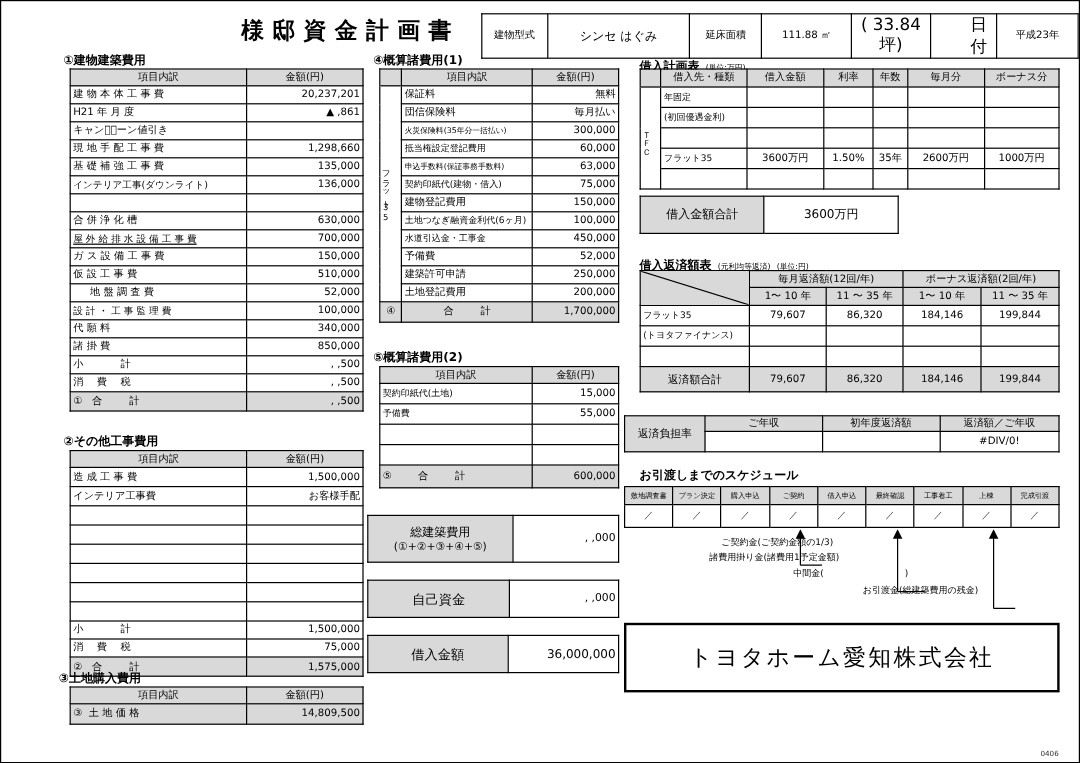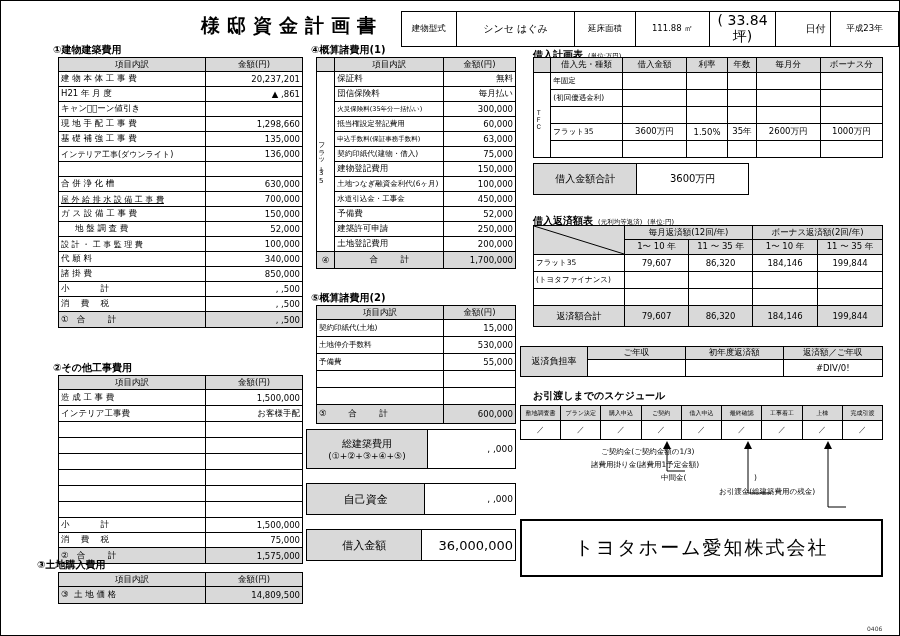--- a/index.html
+++ b/index.html
@@ -29,21 +29,21 @@
   </div>
   <div class="abs" style="left:400px;top:10px;">
     <table>
       <tbody>
           <tr>
         <td class="c" style="width:52px;height:22px;font-size:8.5px;">建物型式</td>
         <td class="c" style="width:120px;font-size:10px;">シンセ はぐみ</td>
         <td class="c" style="width:58px;font-size:8.5px;">延床面積</td>
         <td class="c" style="width:72px;font-size:8.5px;">111.88 ㎡</td>
         <td class="c" style="width:62px;font-size:14px;">( 33.84 坪)</td>
-        <td class="c" style="width:26px;font-size:10px;padding-left:27px;">日付</td>
+        <td class="c" style="width:26px;font-size:14px;padding-left:27px;">日付</td>
         <td class="c" style="width:66px;font-size:8.5px;">平成23年</td>
       </tr>
     </tbody>
       </table>
   </div>
 
   <div class="abs sect-title" style="left:52px;top:42px;">①建物建築費用</div>
   <div class="abs" style="left:57px;top:56px;">
     <table style="width:245px;">
       <tbody>
@@ -85,20 +85,24 @@
           </tr>
       <tr>
             <td style="height:14px;font-size:8px;text-decoration:underline;">屋 外 給 排 水 設 備 工 事 費</td>
             <td class="r">700,000</td>
           </tr>
       <tr>
             <td style="height:14px;">ガ ス 設 備 工 事 費</td>
             <td class="r">150,000</td>
           </tr>
       <tr>
+            <td style="height:14px;">仮 設 工 事 費</td>
+            <td class="r">510,000</td>
+          </tr>
+      <tr>
             <td style="height:14px;padding-left:16px;">地 盤 調 査 費</td>
             <td class="r">52,000</td>
           </tr>
       <tr>
             <td style="height:14px;font-size:8px;">設 計 ・ 工 事 監 理 費</td>
             <td class="r">100,000</td>
           </tr>
       <tr>
             <td style="height:14px;">代 願 料</td>
             <td class="r">340,000</td>
@@ -172,21 +176,21 @@
             <td class="r">75,000</td>
           </tr>
       <tr>
         <td class="gray" style="height:15px;"><span>②</span>&nbsp;&nbsp;&nbsp;<span>合 　　 計</span></td>
         <td class="r gray">1,575,000</td>
       </tr>
     </tbody>
       </table>
   </div>
 
-  <div class="abs sect-title" style="left:36px;top:557px;">③土地購入費用</div>
+  <div class="abs sect-title" style="left:48px;top:557px;">③土地購入費用</div>
   <div class="abs" style="left:57px;top:571px;">
     <table style="width:245px;">
       <tbody>
           <tr>
         <td class="c gray" style="width:150px;height:13px;">項目内訳</td>
         <td class="c gray" style="width:95px;">金額(円)</td>
       </tr>
       <tr>
         <td class="gray" style="height:16px;"><span>③</span>&nbsp;&nbsp;<span>土 地 価 格</span></td>
         <td class="r gray">14,809,500</td>
@@ -270,24 +274,20 @@
       <tbody>
           <tr>
         <td class="c gray" style="width:130px;height:13px;">項目内訳</td>
         <td class="c gray" style="width:70px;">金額(円)</td>
       </tr>
       <tr>
             <td style="height:16px;" class="small">契約印紙代(土地)</td>
             <td class="r">15,000</td>
           </tr>
       <tr>
-            <td style="height:16px;" class="small">土地仲介手数料</td>
-            <td class="r">530,000</td>
-          </tr>
-      <tr>
             <td style="height:16px;" class="small">予備費</td>
             <td class="r">55,000</td>
           </tr>
       <tr>
             <td style="height:16px;"></td>
             <td class="r"></td>
           </tr>
       <tr>
             <td style="height:16px;"></td>
             <td class="r"></td>
@@ -321,21 +321,21 @@
         <td class="r" style="width:90px;font-size:9px;">, ,000</td>
       </tr>
     </tbody>
       </table>
   </div>
   <div class="abs" style="left:305px;top:528px;">
     <table style="width:210px;">
       <tbody>
           <tr>
         <td class="gray c" style="width:120px;height:30px;font-size:11px;">借入金額</td>
-        <td class="r" style="width:90px;font-size:13px;">36,000,000</td>
+        <td class="r" style="width:90px;font-size:10px;">36,000,000</td>
       </tr>
     </tbody>
       </table>
   </div>
 
   <div class="abs" style="left:532px;top:42px;">
     <span class="sect-title">借入計画表</span>
     <span class="xsmall">(単位:万円)</span>
   </div>
   <div class="abs" style="left:532px;top:56px;">

